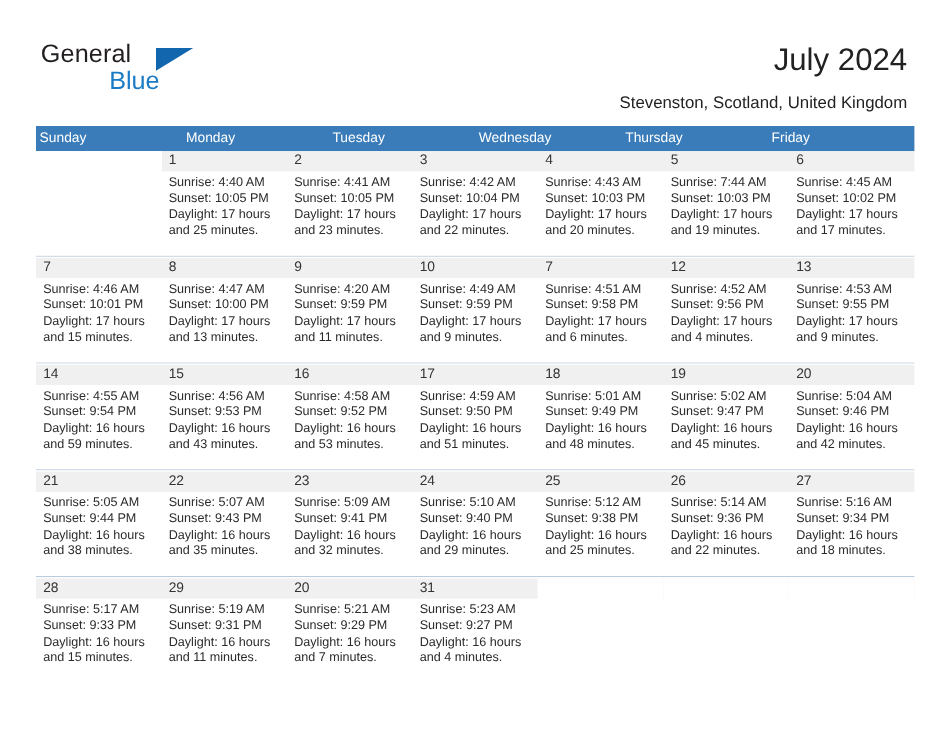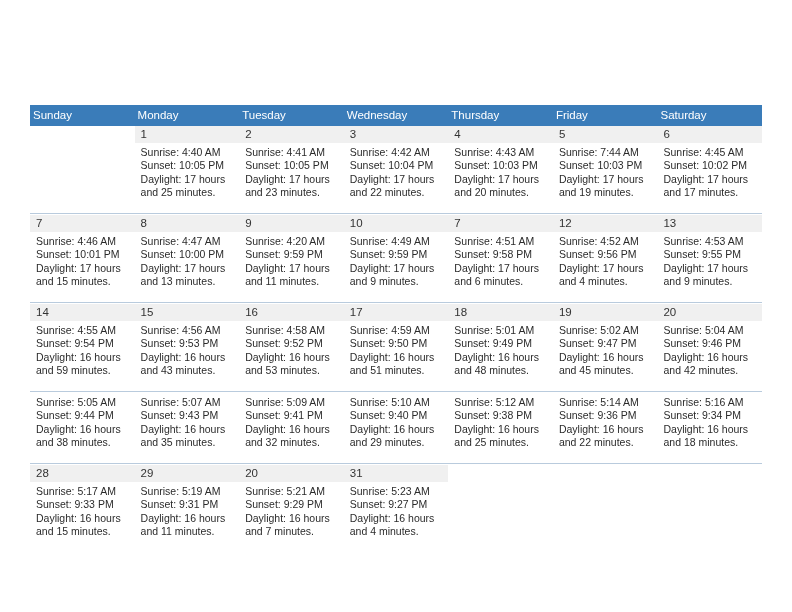--- a/index.html
+++ b/index.html
@@ -152,30 +152,38 @@
     line-height: 13.4px;
     color: #2b2b2b;
     white-space: nowrap;
   }
 </style>
 </head>
 <body>
 
 <div class="page">
 
+  <div class="top">
+    <div class="logo">
+      <span class="logo-general">General</span>
+      <span class="logo-triangle"></span>
+      <span class="logo-blue">Blue</span>
+    </div>
+    <div class="title">July 2024</div>
+    <div class="subtitle">Stevenston, Scotland, United Kingdom</div>
+  </div>
 
   <div class="calendar">
     <div class="weekdays">
       <div class="weekday">Sunday</div>
       <div class="weekday">Monday</div>
       <div class="weekday">Tuesday</div>
       <div class="weekday">Wednesday</div>
       <div class="weekday">Thursday</div>
       <div class="weekday">Friday</div>
-      <div class="weekday">Saturday</div>
     </div>
 
     <div id="weeks-container">
         <div class="week">
           <div class="daynum-row">
             <div class="daynum empty"></div>
             <div class="daynum">1</div>
             <div class="daynum">2</div>
             <div class="daynum">3</div>
             <div class="daynum">4</div>
@@ -329,20 +337,29 @@
             <div class="cell">
               <div class="line">Sunrise: 5:04 AM</div>
               <div class="line">Sunset: 9:46 PM</div>
               <div class="line">Daylight: 16 hours</div>
               <div class="line">and 42 minutes.</div>
             </div>
           </div>
         </div>
         <div class="week-sep"></div>
         <div class="week">
+          <div class="daynum-row">
+            <div class="daynum">21</div>
+            <div class="daynum">22</div>
+            <div class="daynum">23</div>
+            <div class="daynum">24</div>
+            <div class="daynum">25</div>
+            <div class="daynum">26</div>
+            <div class="daynum">27</div>
+          </div>
           <div class="info-row">
             <div class="cell">
               <div class="line">Sunrise: 5:05 AM</div>
               <div class="line">Sunset: 9:44 PM</div>
               <div class="line">Daylight: 16 hours</div>
               <div class="line">and 38 minutes.</div>
             </div>
             <div class="cell">
               <div class="line">Sunrise: 5:07 AM</div>
               <div class="line">Sunset: 9:43 PM</div>

